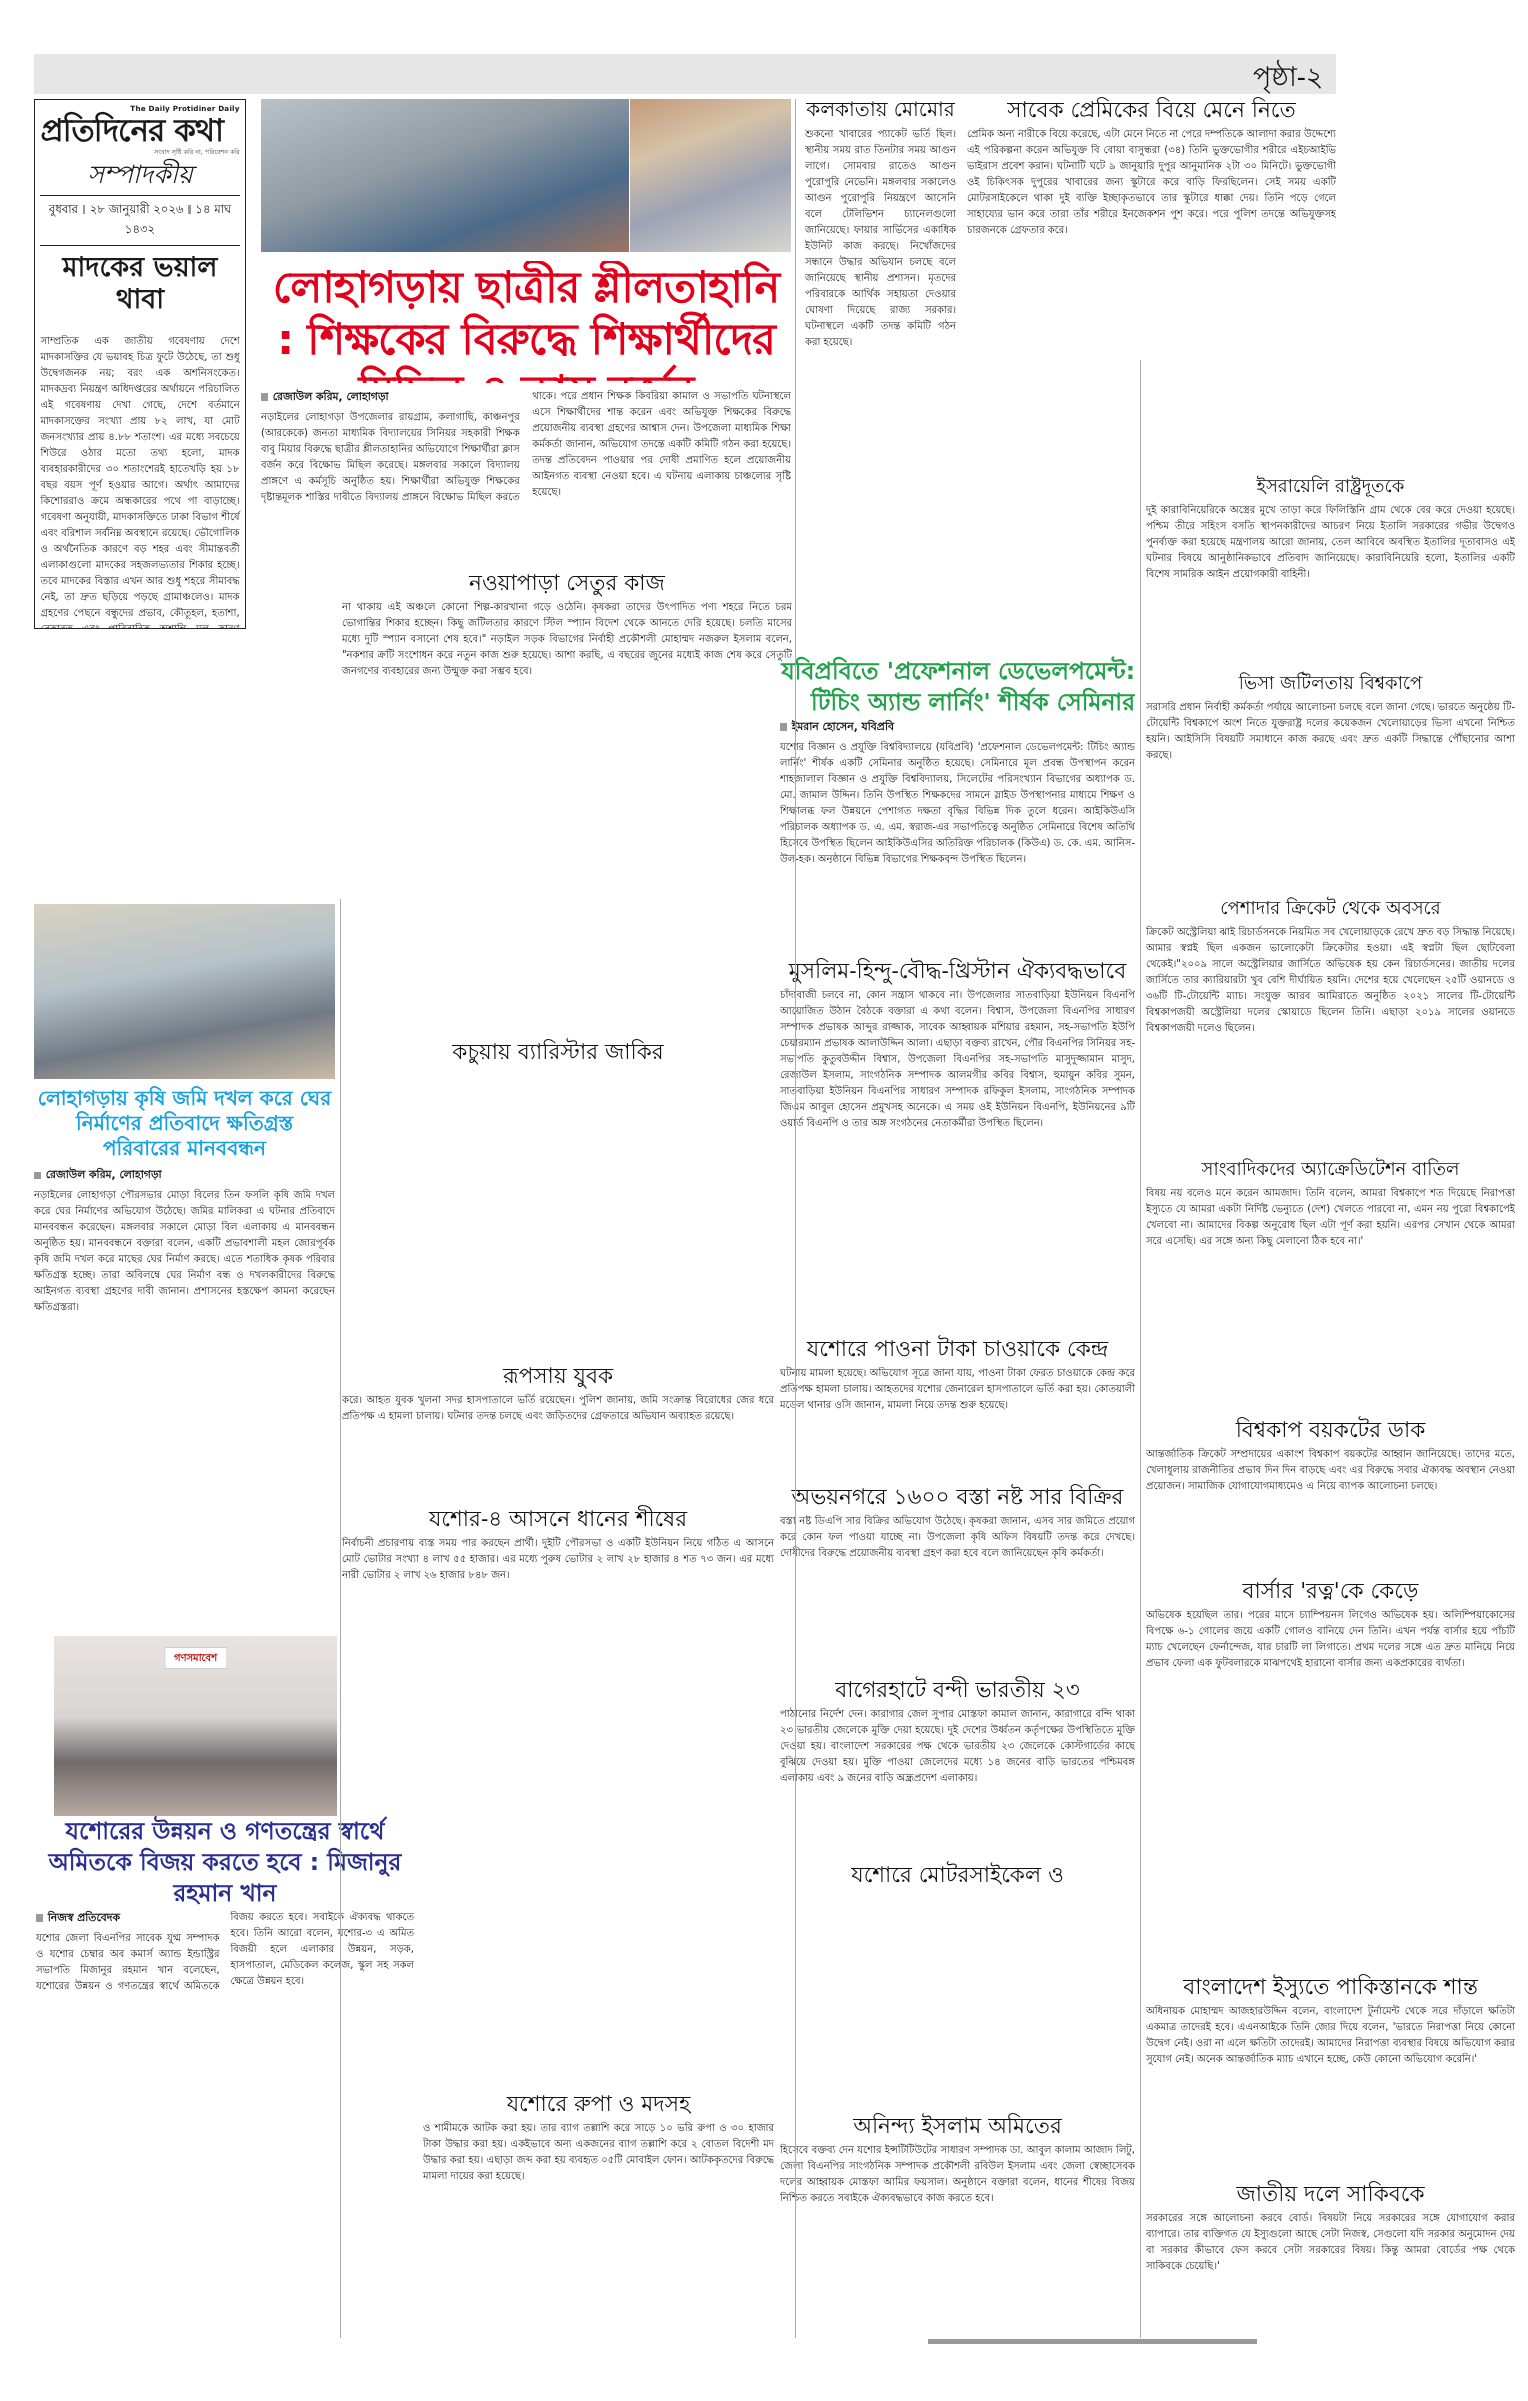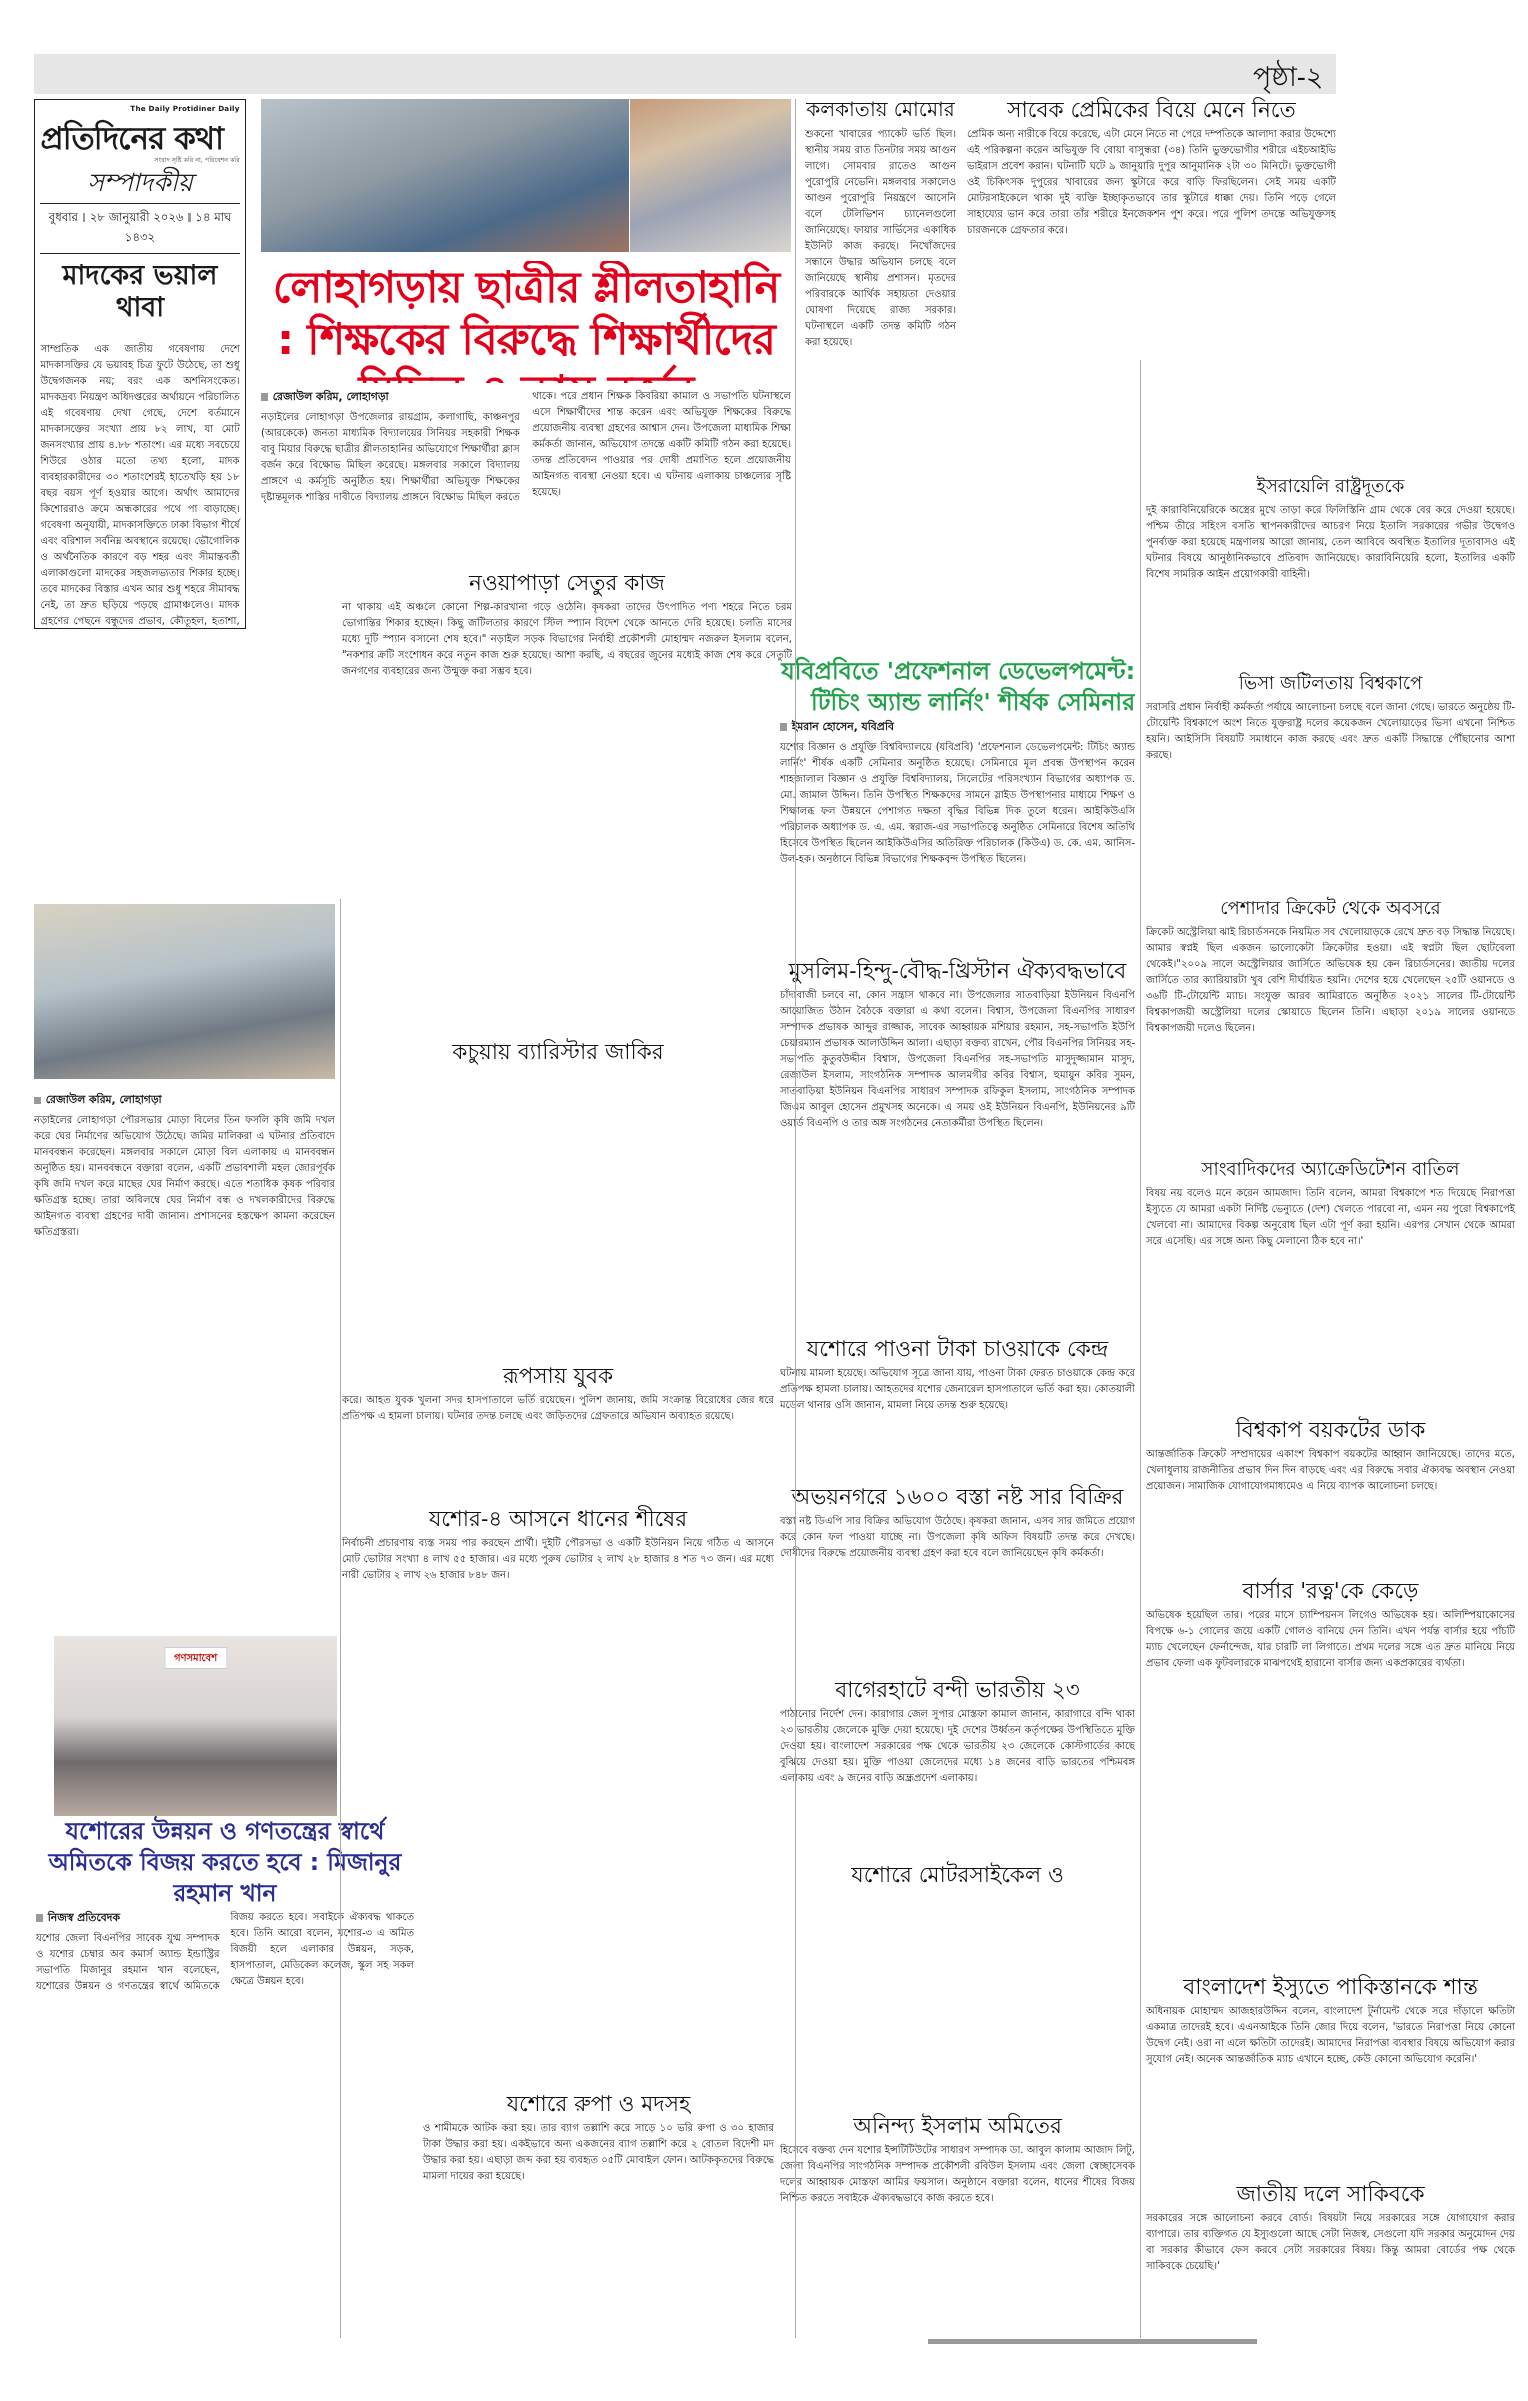--- a/index.html
+++ b/index.html
@@ -12,21 +12,21 @@
   .abs { position: absolute; overflow: hidden; }
   .body-text { font-size: 10px; line-height: 16px; text-align: justify; color: #222; font-family: "DejaVu Sans", sans-serif; }
   .byline { font-size: 10.8px; font-weight: bold; margin-bottom: 1.8px; color: #111; }
   .byline .sq { display: inline-block; width: 7.2px; height: 7.2px; background: #999; margin-right: 4.5px; vertical-align: middle; }
   .sub-head { font-size: 21.6px; text-align: center; font-family: "DejaVu Serif", serif; color: #111; margin: 5.4px 0 3.6px; line-height: 25px; }
   .col-rule { position: absolute; width: 0.9px; background: #aaa; }
 
   
   .masthead { left: 34px; top: 99px; width: 212px; height: 530px; border: 1.8px solid #222; padding: 3.6px 5.4px; }
   .mh-en { font-size: 7.2px; text-align: right; font-weight: bold; letter-spacing: 0.2px; }
-  .mh-title { font-size: 31px; font-weight: bold; font-family: "DejaVu Serif", serif; line-height: 34px; letter-spacing: -0.9px; margin-top: 8px; }
+  .mh-title { font-size: 31px; font-weight: bold; font-family: "DejaVu Serif", serif; line-height: 34px; letter-spacing: -0.9px; }
   .mh-tag { font-size: 6.3px; text-align: right; color: #444; }
   .mh-sub { font-size: 25px; font-style: italic; font-family: "DejaVu Serif", serif; text-align: center; line-height: 32px; margin: 1.8px 0 3.6px; }
   .mh-date { border-top: 1.8px solid #222; border-bottom: 1.8px solid #222; font-size: 11.7px; text-align: center; padding: 4.5px 0; margin-bottom: 5.4px; }
   .mh-date .bar { display: inline-block; width: 2.7px; height: 9px; background: #999; margin: 0 4.5px; vertical-align: middle; }
   .editorial-title { font-size: 27px; font-weight: bold; text-align: center; font-family: "DejaVu Serif", serif; line-height: 32px; margin-bottom: 18px; }
 
   .photo { background: linear-gradient(160deg, #b9c2c9 0%, #8f9aa3 35%, #4c6a8a 60%, #a5755d 85%, #d7cdbf 100%); }
   .photo2 { background: linear-gradient(160deg, #c49a7a 0%, #d6c2a8 30%, #9da3b4 60%, #d9d6d0 100%); }
   .photo3 { background: linear-gradient(180deg, #e9e4e0 0%, #d8d4d2 45%, #6f6a6c 70%, #b8a9a0 100%); }
   .photo4 { background: linear-gradient(170deg, #d8d2c2 0%, #b6c2c9 40%, #717a84 70%, #cbbba7 100%); }
@@ -154,20 +154,21 @@
   <div class="sub-head">যশোরে মোটরসাইকেল ও</div>
 </div>
 
 <div class="abs" style="left:780px; top:2108px; width:355px; height:216px;">
   <div class="sub-head">অনিন্দ্য ইসলাম অমিতের</div>
   <div class="body-text">হিসেবে বক্তব্য দেন যশোর ইন্সটিটিউটের সাধারণ সম্পাদক ডা. আবুল কালাম আজাদ লিটু, জেলা বিএনপির সাংগঠনিক সম্পাদক প্রকৌশলী রবিউল ইসলাম এবং জেলা স্বেচ্ছাসেবক দলের আহ্বায়ক মোস্তফা আমির ফয়সাল। অনুষ্ঠানে বক্তারা বলেন, ধানের শীষের বিজয় নিশ্চিত করতে সবাইকে ঐক্যবদ্ধভাবে কাজ করতে হবে।</div>
 </div>
 
 <div class="abs photo4" style="left:34px; top:904px; width:301px; height:175px;"></div>
 <div class="abs" style="left:34px; top:1086px; width:301px; height:548px;">
+  <div class="blue-head">লোহাগড়ায় কৃষি জমি দখল করে ঘের নির্মাণের প্রতিবাদে ক্ষতিগ্রস্ত পরিবারের মানববন্ধন</div>
   <div class="byline" style="margin-top:5.4px;"><span class="sq"></span><span>রেজাউল করিম, লোহাগড়া</span></div>
   <div class="body-text">নড়াইলের লোহাগড়া পৌরসভার মোড়া বিলের তিন ফসলি কৃষি জমি দখল করে ঘের নির্মাণের অভিযোগ উঠেছে। জমির মালিকরা এ ঘটনার প্রতিবাদে মানববন্ধন করেছেন। মঙ্গলবার সকালে মোড়া বিল এলাকায় এ মানববন্ধন অনুষ্ঠিত হয়। মানববন্ধনে বক্তারা বলেন, একটি প্রভাবশালী মহল জোরপূর্বক কৃষি জমি দখল করে মাছের ঘের নির্মাণ করছে। এতে শতাধিক কৃষক পরিবার ক্ষতিগ্রস্ত হচ্ছে। তারা অবিলম্বে ঘের নির্মাণ বন্ধ ও দখলকারীদের বিরুদ্ধে আইনগত ব্যবস্থা গ্রহণের দাবী জানান। প্রশাসনের হস্তক্ষেপ কামনা করেছেন ক্ষতিগ্রস্তরা।</div>
 </div>
 
 <div class="abs" style="left:342px; top:1034px; width:432px; height:144px;">
   <div class="sub-head">কচুয়ায় ব্যারিস্টার জাকির</div>
 </div>
 <div class="abs" style="left:342px; top:1358px; width:432px; height:135px;">
   <div class="sub-head">রূপসায় যুবক</div>
   <div class="body-text">করে। আহত যুবক খুলনা সদর হাসপাতালে ভর্তি রয়েছেন। পুলিশ জানায়, জমি সংক্রান্ত বিরোধের জের ধরে প্রতিপক্ষ এ হামলা চালায়। ঘটনার তদন্ত চলছে এবং জড়িতদের গ্রেফতারে অভিযান অব্যাহত রয়েছে।</div>

